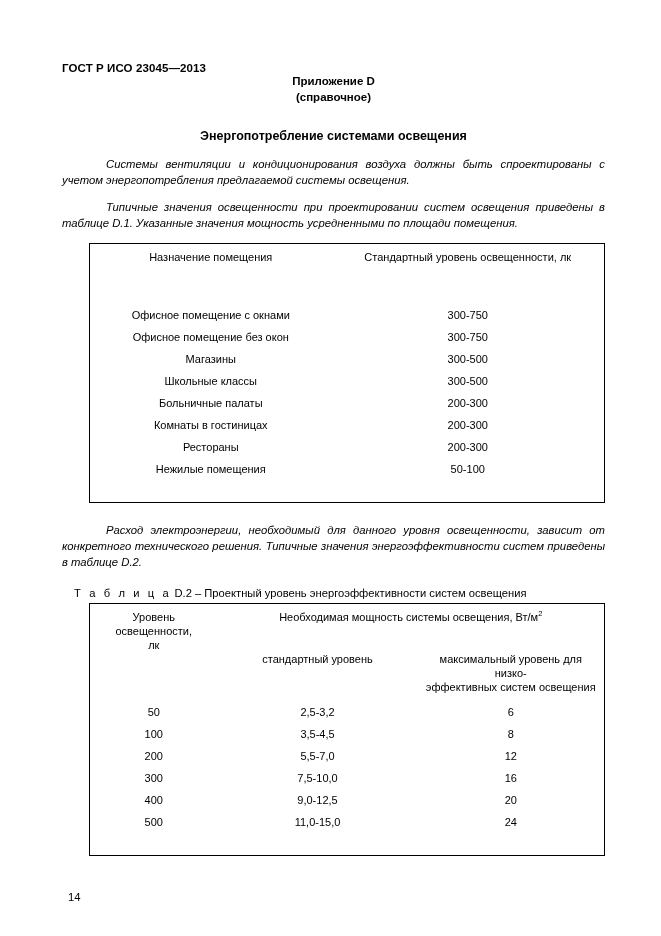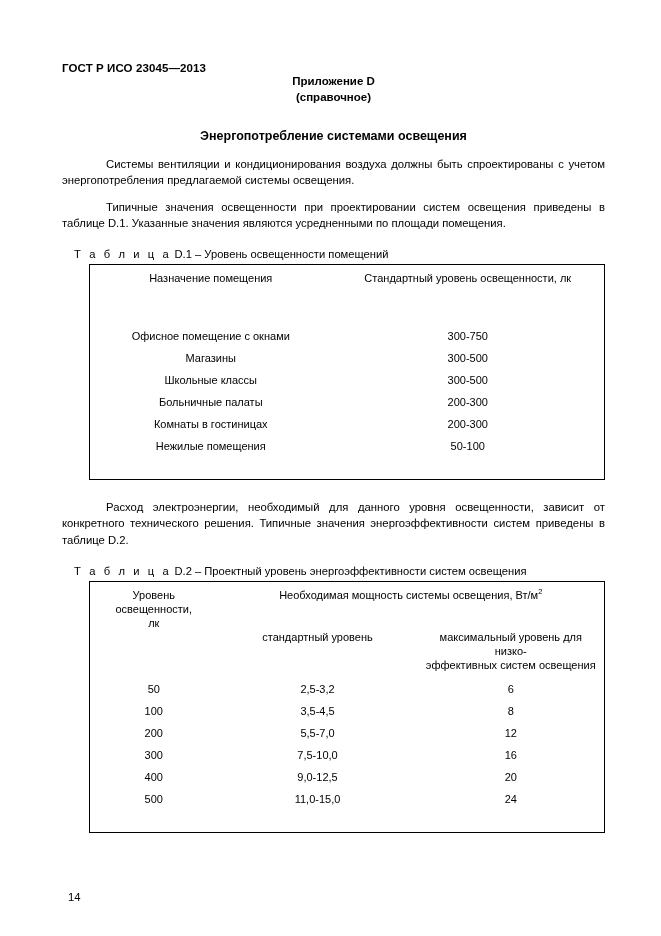--- a/index.html
+++ b/index.html
@@ -54,20 +54,21 @@
     font-weight: bold;
   }
 
   
   .para {
     margin-top: 13px;
     font-size: 11.3px;
     line-height: 1.42;
     text-align: justify;
     text-indent: 44px;
+    font-style: italic;
   }
   .para.tight {
     margin-top: 2px;
   }
   .para.after-table {
     margin-top: 19px;
   }
 
   
   .table-caption {
@@ -181,59 +182,61 @@
 
     <div class="annex-block">
       <div class="annex-title">Приложение D</div>
       <div class="annex-sub">(справочное)</div>
     </div>
 
     <div class="section-title">Энергопотребление системами освещения</div>
 
     <p class="para">Системы вентиляции и кондиционирования воздуха должны быть спроектированы с учетом энергопотребления предлагаемой системы освещения.</p>
 
-    <p class="para tight">Типичные значения освещенности при проектировании систем освещения приведены в таблице D.1. Указанные значения являются усредненными по площади помещения.</p>
-
-    <div class="table-caption">
-      <span class="caption-word">Т а б л и ц а</span>
-      <span>D.1</span>
-      <span>–</span>
-      <span>Уровень освещенности помещений</span>
-    </div>
+    <p class="para tight">Типичные значения освещенности при проектировании систем освещения приведены в таблице D.1. Указанные значения мощность усредненными по площади помещения.</p>
+
 
     <table id="table-d1" class="doc-table">
       <colgroup>
         <col class="c1">
           <col class="c2">
       </colgroup>
       <thead>
         <tr>
           <th class="hdr-cell vline">Назначение помещения</th>
           <th class="hdr-cell">Стандартный уровень освещенности, лк</th>
         </tr>
       </thead>
       <tbody>
         <tr>
           <td class="vline">Офисное помещение с окнами</td>
           <td>300-750</td>
         </tr>
         <tr>
+          <td class="vline">Офисное помещение без окон</td>
+          <td>300-750</td>
+        </tr>
+        <tr>
           <td class="vline">Магазины</td>
           <td>300-500</td>
         </tr>
         <tr>
           <td class="vline">Школьные классы</td>
           <td>300-500</td>
         </tr>
         <tr>
           <td class="vline">Больничные палаты</td>
           <td>200-300</td>
         </tr>
         <tr>
           <td class="vline">Комнаты в гостиницах</td>
+          <td>200-300</td>
+        </tr>
+        <tr>
+          <td class="vline">Рестораны</td>
           <td>200-300</td>
         </tr>
         <tr>
           <td class="vline">Нежилые помещения</td>
           <td>50-100</td>
         </tr>
         <tr class="pad-row">
           <td class="vline"></td>
           <td></td>
         </tr>

